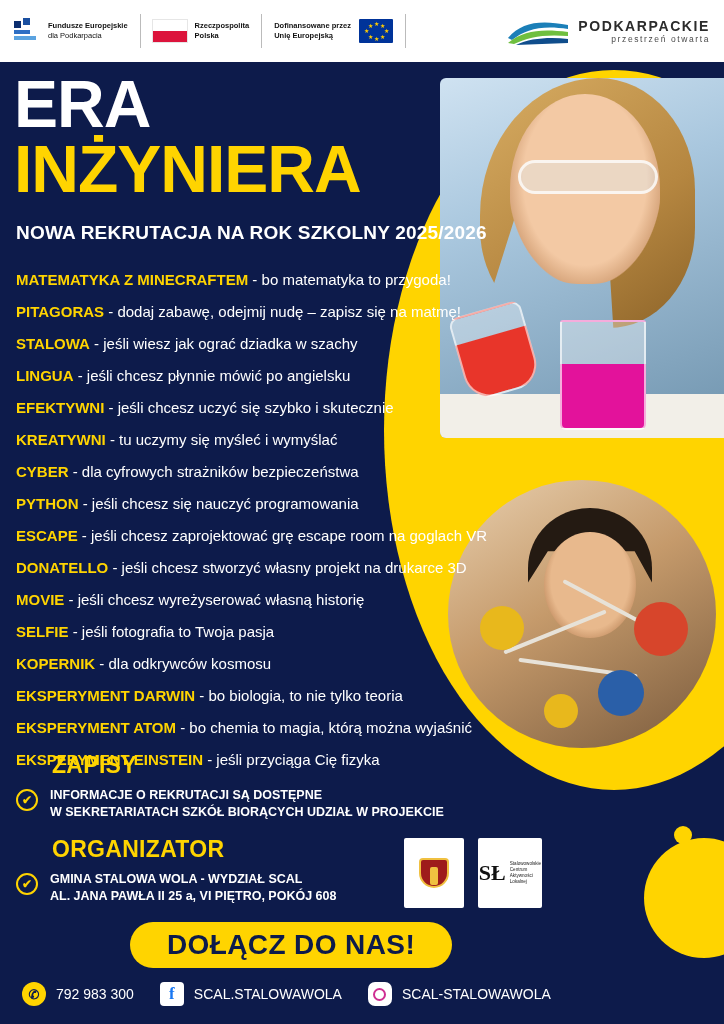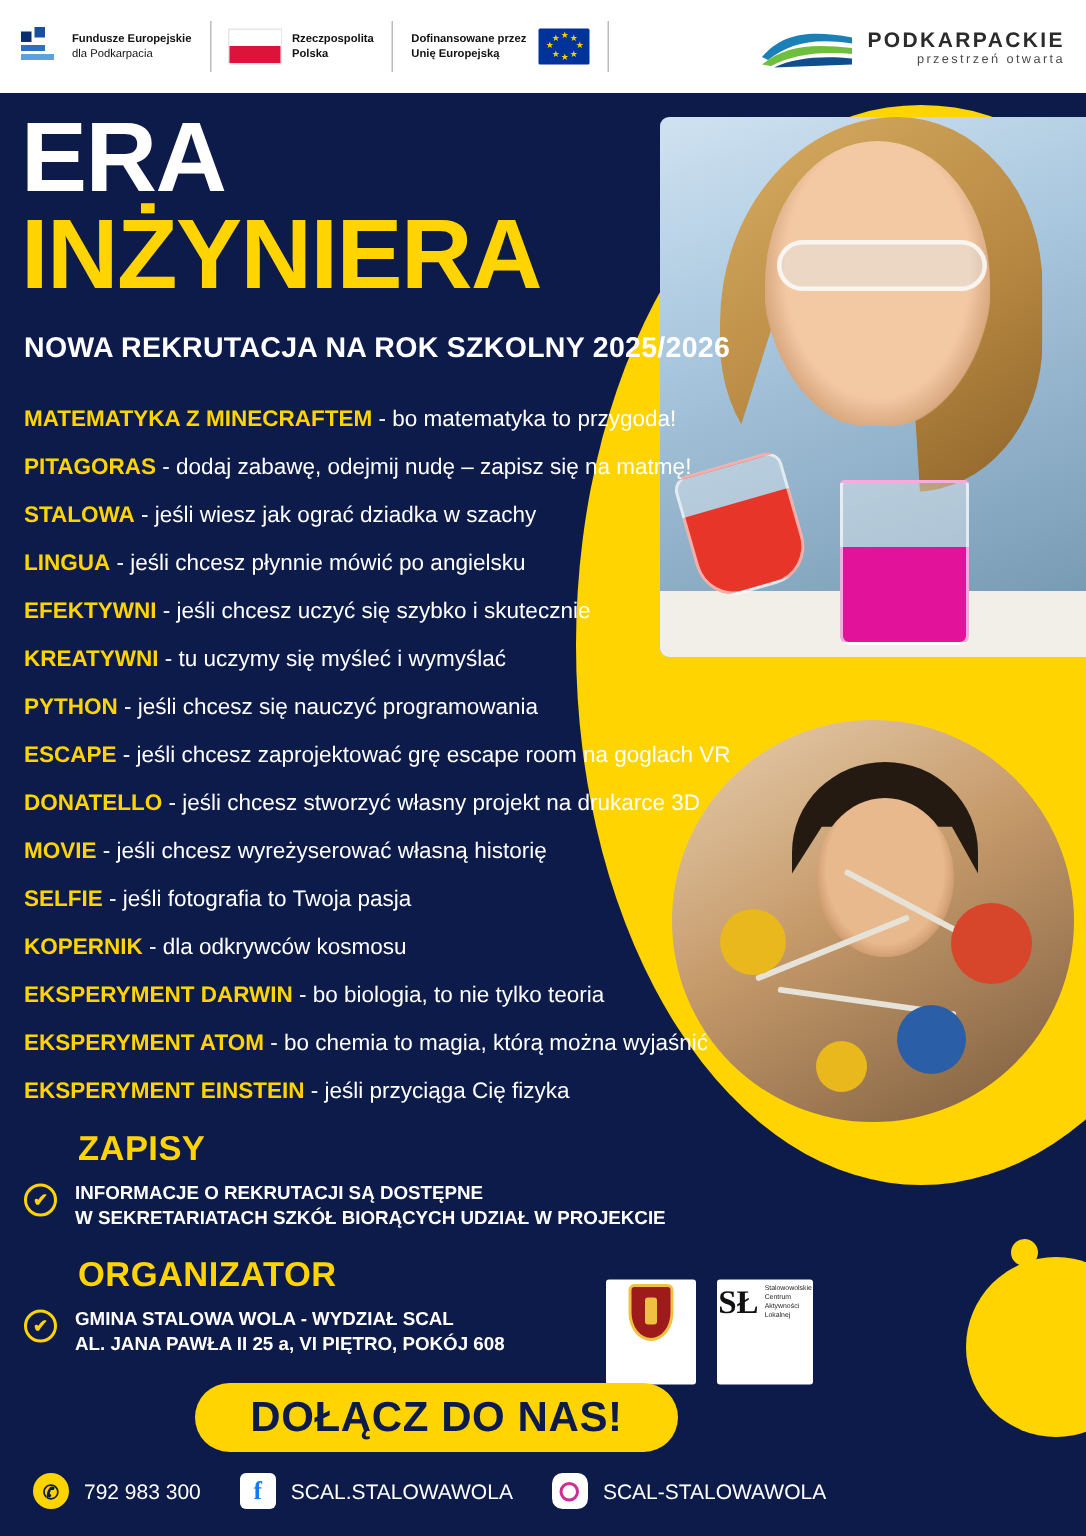--- a/index.html
+++ b/index.html
@@ -195,22 +195,22 @@
     font-size: 12.5px; font-weight: bold; line-height: 17px; color: #ffffff;
   }
 
   
   .partner-logos {
     position: absolute; left: 404px; top: 838px; z-index: 10;
     display: flex; gap: 14px;
   }
   .plogo {
     width: 60px; height: 70px; background: #ffffff; border-radius: 2px;
-    display: flex; align-items: center; justify-content: flex-start;
-    flex-direction: column; padding: 3px; margin-top: 15px;
+    display: flex; align-items: center; justify-content: center;
+    flex-direction: column; padding: 20px;
   }
   .crest {
     width: 30px; height: 38px; background: #9e1b1b;
     border-radius: 4px 4px 50% 50%;
     border: 2px solid #f0c040;
     position: relative;
   }
   .crest:after {
     content: ""; position: absolute; left: 50%; top: 7px;
     transform: translateX(-50%);
@@ -352,20 +352,21 @@
   </div>
   <div class="subtitle">NOWA REKRUTACJA NA ROK SZKOLNY 2025/2026</div>
 
   <div class="courses">
     <div class="course"><span class="name">MATEMATYKA Z MINECRAFTEM</span><span> - bo matematyka to przygoda!</span></div>
     <div class="course"><span class="name">PITAGORAS</span><span> - dodaj zabawę, odejmij nudę – zapisz się na matmę!</span></div>
     <div class="course"><span class="name">STALOWA</span><span> - jeśli wiesz jak ograć dziadka w szachy</span></div>
     <div class="course"><span class="name">LINGUA</span><span> - jeśli chcesz płynnie mówić po angielsku</span></div>
     <div class="course"><span class="name">EFEKTYWNI</span><span> - jeśli chcesz uczyć się szybko i skutecznie</span></div>
     <div class="course"><span class="name">KREATYWNI</span><span> - tu uczymy się myśleć i wymyślać</span></div>
+    <div class="course"><span class="name">CYBER</span><span> - dla cyfrowych strażników bezpieczeństwa</span></div>
     <div class="course"><span class="name">PYTHON</span><span> - jeśli chcesz się nauczyć programowania</span></div>
     <div class="course"><span class="name">ESCAPE</span><span> - jeśli chcesz zaprojektować grę escape room na goglach VR</span></div>
     <div class="course"><span class="name">DONATELLO</span><span> - jeśli chcesz stworzyć własny projekt na drukarce 3D</span></div>
     <div class="course"><span class="name">MOVIE</span><span> - jeśli chcesz wyreżyserować własną historię</span></div>
     <div class="course"><span class="name">SELFIE</span><span> - jeśli fotografia to Twoja pasja</span></div>
     <div class="course"><span class="name">KOPERNIK</span><span> - dla odkrywców kosmosu</span></div>
     <div class="course"><span class="name">EKSPERYMENT DARWIN</span><span> - bo biologia, to nie tylko teoria</span></div>
     <div class="course"><span class="name">EKSPERYMENT ATOM</span><span> - bo chemia to magia, którą można wyjaśnić</span></div>
     <div class="course"><span class="name">EKSPERYMENT EINSTEIN</span><span> - jeśli przyciąga Cię fizyka</span></div>
   </div>

